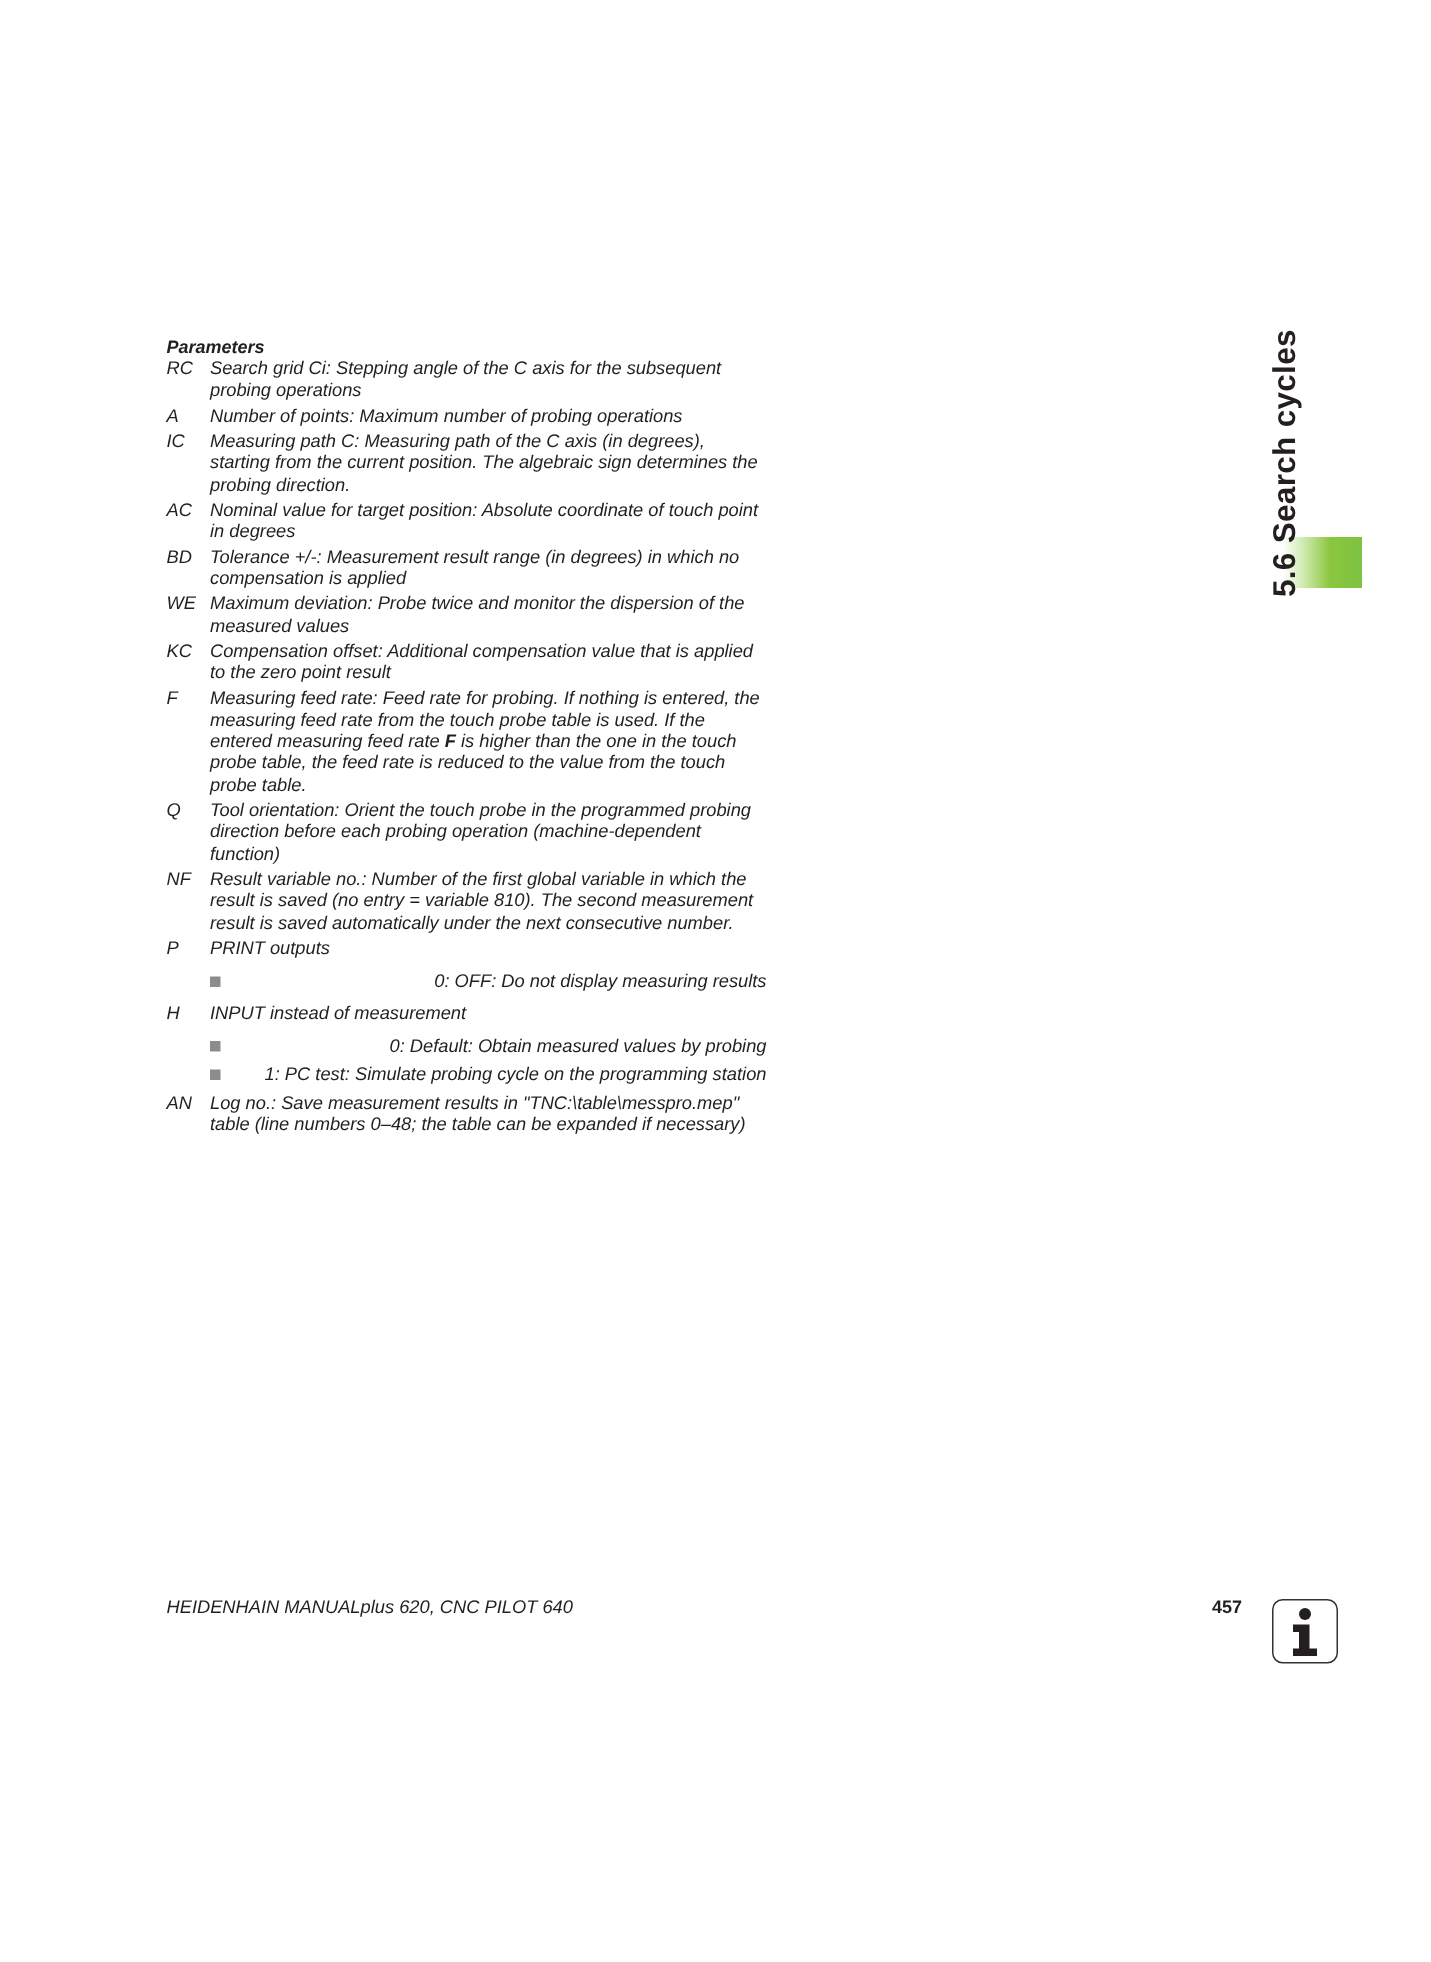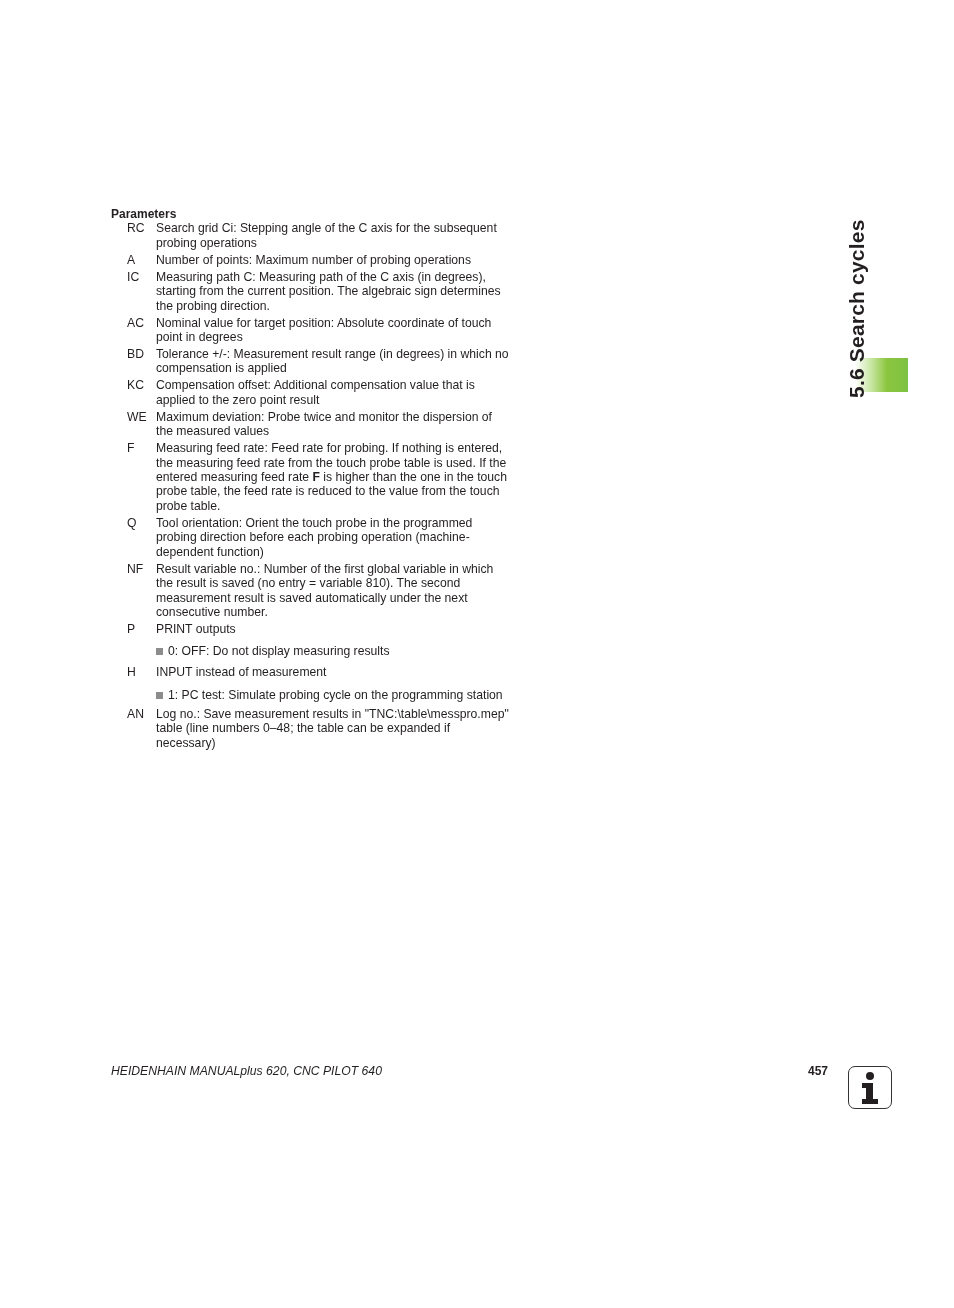--- a/index.html
+++ b/index.html
@@ -1,26 +1,26 @@
 <!DOCTYPE html>
 <html><head>
 <meta charset="utf-8">
 <style>
   html, body { margin: 0; padding: 0; background: #ffffff; }
   body { width: 954px; height: 1308px; position: relative; overflow: hidden;
          font-family: "Liberation Sans", sans-serif; color: #231f20; }
-  .params { position: absolute; left: 111px; top: 207px; width: 400px;
-            font-size: 12.2px; line-height: 14.4px; }
+  .params { position: absolute; left: 111px; top: 224px; width: 400px;
+            font-size: 12.2px; line-height: 14.4px; font-style: italic; }
   .params-title { font-weight: bold; font-size: 12px; margin-bottom: 0; }
-  .param-row { display: flex; margin-bottom: 2.6px; margin-left: 16px; }
+  .param-row { display: flex; margin-bottom: 2.6px; }
   .param-code { width: 29px; flex: none; }
   .param-desc { flex: 1; }
   .param-desc b { font-weight: bold; }
   .bullet-list { margin-top: 8px; }
-  .bullet-item { display: flex; align-items: baseline; margin-bottom: 4px; }
+  .bullet-item { display: flex; align-items: baseline; margin-bottom: 4px; justify-content: space-between; }
   .bullet-sq { display: inline-block; width: 7px; height: 7px; background: #8c8c8c;
                margin-right: 5px; position: relative; top: 0px; }
   .side-tab { position: absolute; left: 855px; top: 358px; width: 53px; height: 34px;
               background: linear-gradient(to right, #ffffff 0%, #c9e7a4 30%, #8cc63f 60%, #7dc242 100%); }
   .side-title { position: absolute; left: 845px; top: 398px; transform-origin: 0 0;
                 transform: rotate(-90deg); font-weight: bold; font-size: 21px;
                 white-space: nowrap; color: #231f20; letter-spacing: 0.2px; }
   .footer-left { position: absolute; left: 111px; top: 1064px; font-size: 12.2px; font-style: italic; }
   .page-number { position: absolute; left: 808px; top: 1064px; font-size: 12px; font-weight: bold; }
   .info-icon { position: absolute; left: 848px; top: 1066px; width: 44px; height: 43px;
@@ -50,26 +50,26 @@
   </div>
   <div class="param-row">
     <span class="param-code">AC</span>
     <span class="param-desc">Nominal value for target position: Absolute coordinate of touch point in degrees</span>
   </div>
   <div class="param-row">
     <span class="param-code">BD</span>
     <span class="param-desc">Tolerance +/-: Measurement result range (in degrees) in which no compensation is applied</span>
   </div>
   <div class="param-row">
+    <span class="param-code">WE</span>
+    <span class="param-desc">Maximum deviation: Probe twice and monitor the dispersion of the measured values</span>
+  </div>
+  <div class="param-row">
     <span class="param-code">KC</span>
     <span class="param-desc">Compensation offset: Additional compensation value that is applied to the zero point result</span>
-  </div>
-  <div class="param-row">
-    <span class="param-code">WE</span>
-    <span class="param-desc">Maximum deviation: Probe twice and monitor the dispersion of the measured values</span>
   </div>
   <div class="param-row">
     <span class="param-code">F</span>
     <span class="param-desc"><span>Measuring feed rate: Feed rate for probing. If nothing is entered, the measuring feed rate from the touch probe table is used. If the entered measuring feed rate </span><b>F</b><span> is higher than the one in the touch probe table, the feed rate is reduced to the value from the touch probe table.</span></span>
   </div>
   <div class="param-row">
     <span class="param-code">Q</span>
     <span class="param-desc">Tool orientation: Orient the touch probe in the programmed probing direction before each probing operation (machine-dependent function)</span>
   </div>
   <div class="param-row">
@@ -86,20 +86,24 @@
           <span>0: OFF: Do not display measuring results</span>
         </div>
       </div>
     </div>
   </div>
   <div class="param-row">
     <span class="param-code">H</span>
     <div class="param-desc">
       <div>INPUT instead of measurement</div>
       <div class="bullet-list">
+        <div class="bullet-item">
+          <span class="bullet-sq"></span>
+          <span>0: Default: Obtain measured values by probing</span>
+        </div>
         <div class="bullet-item" style="margin-bottom:2px">
           <span class="bullet-sq"></span>
           <span style="white-space:nowrap">1: PC test: Simulate probing cycle on the programming station</span>
         </div>
       </div>
     </div>
   </div>
   <div class="param-row">
     <span class="param-code">AN</span>
     <span class="param-desc">Log no.: Save measurement results in "TNC:\table\messpro.mep" table (line numbers 0–48; the table can be expanded if necessary)</span>

